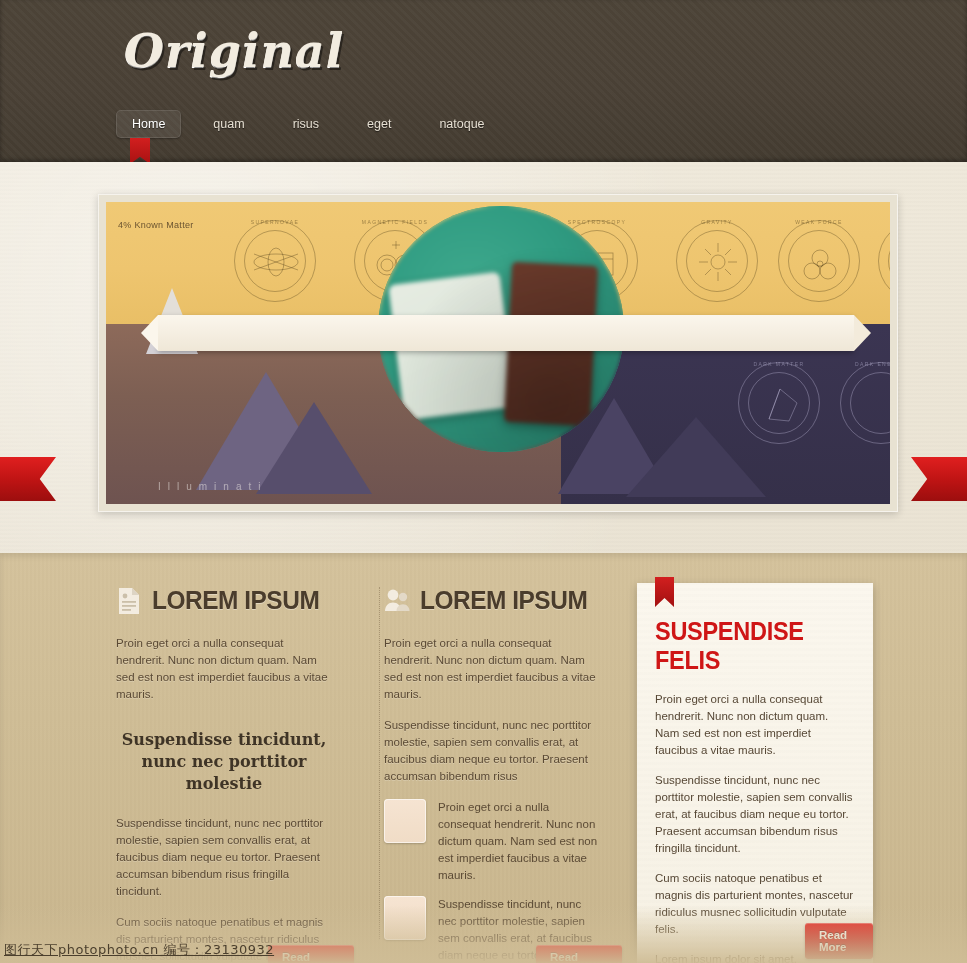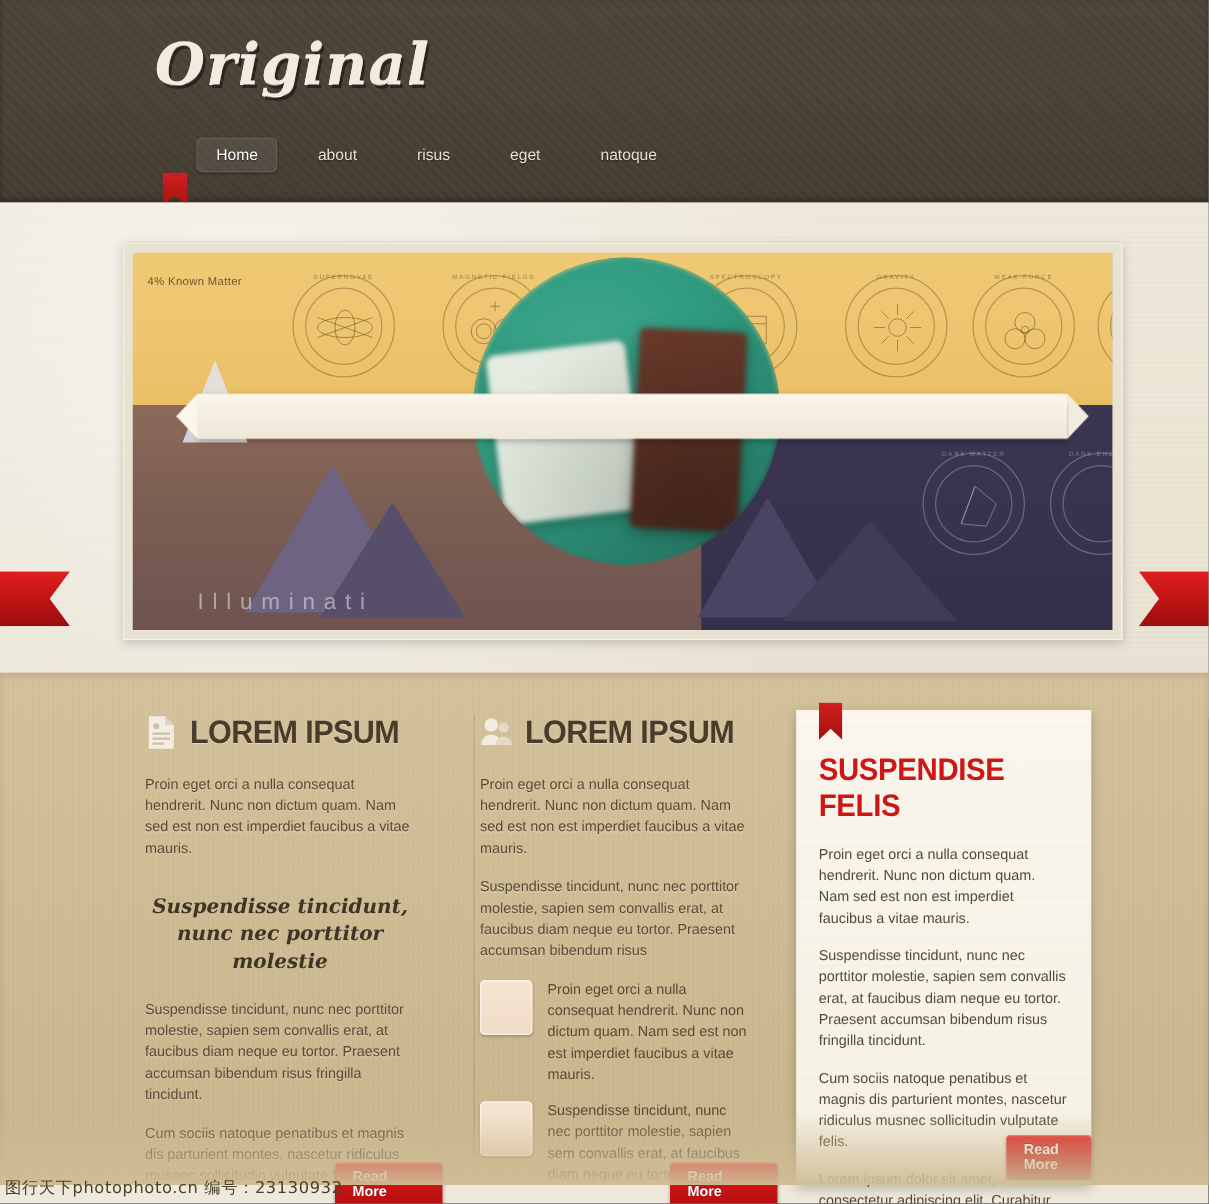--- a/index.html
+++ b/index.html
@@ -12,21 +12,21 @@
   
   .header { position:relative; height:162px; width:100%;
             background:
               repeating-linear-gradient(45deg, rgba(255,255,255,.018) 0 3px, rgba(0,0,0,.018) 3px 6px),
               linear-gradient(180deg,#4d4438 0%,#4a4136 55%,#443c31 100%);
             box-shadow: inset 0 -2px 4px rgba(0,0,0,.35); }
   .logo { position:absolute; left:124px; top:24px;
           font-family:"DejaVu Serif", serif; font-style:italic; font-weight:bold;
           font-size:46px; letter-spacing:1px; color:#f2ece0;
           text-shadow: 2px 3px 0 rgba(0,0,0,.45), 0 1px 0 #fff; }
-  .nav { position:absolute; left:116px; top:110px; display:flex; align-items:center;margin-left:41px; }
+  .nav { position:absolute; left:116px; top:110px; display:flex; align-items:center; }
   .nav-item { font-size:12.5px; color:#e6dfd2; padding:7px 16px; margin-right:16px;
               text-shadow:0 1px 1px rgba(0,0,0,.6); white-space:nowrap; cursor:pointer; }
   .nav-item.active { background:rgba(255,255,255,.07); border-radius:5px;
                      box-shadow: inset 0 0 0 1px rgba(255,255,255,.10), 0 1px 2px rgba(0,0,0,.3);
                      color:#fff; }
 
   
   .nav-ribbon { position:absolute; left:130px; top:138px; width:20px; height:26px; }
   .nav-ribbon .rb { width:20px; height:26px; background:linear-gradient(180deg,#d21f1f,#a81212);
                     clip-path: polygon(0 0,100% 0,100% 100%,50% 72%,0 100%);
@@ -56,21 +56,21 @@
   
   .sci { position:absolute; border:1px solid rgba(90,70,30,.38); border-radius:50%; }
   .sci-lbl { position:absolute; font-size:5px; letter-spacing:1.4px;
              color:rgba(90,70,30,.55); white-space:nowrap;
              left:50%; transform:translateX(-50%); top:-2px; }
   .sci-dark { border-color:rgba(200,195,225,.35); }
   .sci-dark .sci-lbl { color:rgba(205,200,230,.45); }
 
   .known-matter { position:absolute; left:12px; top:18px; font-size:9px; color:#6b5430;
                   letter-spacing:.3px; }
-  .illum { position:absolute; left:52px; bottom:12px; font-size:18px; letter-spacing:7px;
+  .illum { position:absolute; left:52px; bottom:12px; font-size:10px; letter-spacing:7px;
            color:rgba(235,230,225,.55); font-family:"Liberation Sans",sans-serif;text-align:right; }
 
   
   .sl-photo { position:absolute; left:272px; top:4px; width:246px; height:246px;
               border-radius:50%; overflow:hidden;
               background:radial-gradient(circle at 38% 35%, #3fa98d 0%, #2f9b81 45%, #29806c 100%); }
   .sl-photo .card1 { position:absolute; left:18px; top:72px; width:112px; height:136px;
                      background:linear-gradient(160deg,#e6ece2,#d8e2d6); border-radius:7px;
                      transform:rotate(-7deg); box-shadow:0 3px 10px rgba(0,0,0,.3); }
   .sl-photo .card2 { position:absolute; left:130px; top:58px; width:86px; height:160px;
@@ -113,42 +113,42 @@
 
   
   .thumbs { position:absolute; left:288px; top:464px; width:404px; height:52px;
             background:linear-gradient(180deg,#f6efe2,#ece2cf);
             border-radius:10px; padding:6px 8px; display:flex; gap:7px;
             box-shadow:0 4px 7px rgba(0,0,0,.26), inset 0 1px 0 rgba(255,255,255,.8); }
   .thumb { flex:1; background:#fdfdfa; border-radius:3px;
            box-shadow:0 1px 2px rgba(0,0,0,.25), inset 0 0 0 1px rgba(255,255,255,.9); cursor:pointer; }
 
   
-  .content { position:absolute; left:0; top:538px; width:100%; height:410px;
+  .content { position:absolute; left:0; top:553px; width:100%; height:410px;
              background:
                repeating-linear-gradient(90deg, rgba(255,255,255,.012) 0 2px, rgba(0,0,0,.012) 2px 4px),
                linear-gradient(180deg,#d4c29c 0%,#cfbd96 40%,#c9b68e 100%);
              box-shadow: inset 0 3px 6px rgba(0,0,0,.10); }
   .cols { position:relative; display:flex; padding:32px 0 0 116px; }
   .col { width:238px; position:relative; }
   .col.c1 { padding-right:22px; }
   .col.c2 { margin-left:30px; padding-right:22px; }
   .divider { position:absolute; top:34px; width:1px; height:352px;
              border-left:1px dotted rgba(120,100,70,.45); }
   .divider.d1 { left:379px; }
 
   .col-head { display:flex; align-items:center; gap:10px; margin-bottom:19px; }
   .col-head h2 { font-family:"Liberation Sans", sans-serif; font-weight:bold;
                  font-size:26px; letter-spacing:-.5px; color:#4a3c2c;
                  text-shadow:0 1px 0 rgba(255,255,255,.35); transform:scaleX(.94); transform-origin:left; }
   .hicon { width:26px; height:28px; flex:0 0 auto; }
 
   .col p { font-size:11.5px; line-height:17px; color:#5b4a35; margin-bottom:14px;
            text-shadow:0 1px 0 rgba(255,255,255,.22); }
-  .sub-serif { font-family:"DejaVu Serif", serif; font-style:italic; font-weight:bold;
+  .sub-serif { font-family:"DejaVu Serif", serif; font-weight:bold;
                font-size:16px; line-height:22px; color:#3f3426; text-align:center;
                margin:26px 0 20px; }
   .fade { position:absolute; left:0; right:0; bottom:0; height:58px; pointer-events:none;
           background:linear-gradient(180deg, rgba(207,189,150,0), rgba(207,189,150,.96)); }
 
   .list-item { display:flex; gap:12px; margin-bottom:12px; }
   .li-thumb { flex:0 0 auto; width:42px; height:44px; border-radius:4px;
               background:linear-gradient(180deg,#f6e4d2,#f0dcc6);
               box-shadow:0 1px 2px rgba(0,0,0,.2), inset 0 0 0 1px rgba(255,255,255,.6); }
   .li-text { font-size:11.5px; line-height:17px; color:#5b4a35; }
@@ -174,32 +174,32 @@
                 box-shadow:1px 1px 2px rgba(0,0,0,.3); }
   .card3 h2 { font-family:"Liberation Sans",sans-serif; font-weight:bold; font-size:25px;
               color:#cf1616; letter-spacing:-.3px; margin:12px 0 16px; transform:scaleX(.94);
               transform-origin:left; }
   .card3 p { font-size:11.5px; line-height:17px; color:#574836; margin-bottom:13px; }
   .card3 .btn-wrap { position:absolute; left:168px; top:340px; }
 
   
   .watermark { position:absolute; left:0; bottom:0; width:100%; height:26px;
                display:flex; align-items:center; font-size:13px; color:#4b3f2d;
-               letter-spacing:.5px; padding-left:4px; font-family:"DejaVu Sans", sans-serif; }
+               letter-spacing:.5px; padding-left:4px; font-family:"DejaVu Sans", sans-serif;text-decoration:underline; }
 </style>
 </head>
 <body>
 
 <div class="page">
 
   <div class="header">
     <div class="logo">Original</div>
     <div class="nav">
       <div class="nav-item active">Home</div>
-      <div class="nav-item">about</div>
+      <div class="nav-item">quam</div>
       <div class="nav-item">risus</div>
       <div class="nav-item">eget</div>
       <div class="nav-item">natoque</div>
     </div>
   </div>
   <div class="nav-ribbon">
       <div class="rb"></div>
     </div>
 
   <div class="upper">

